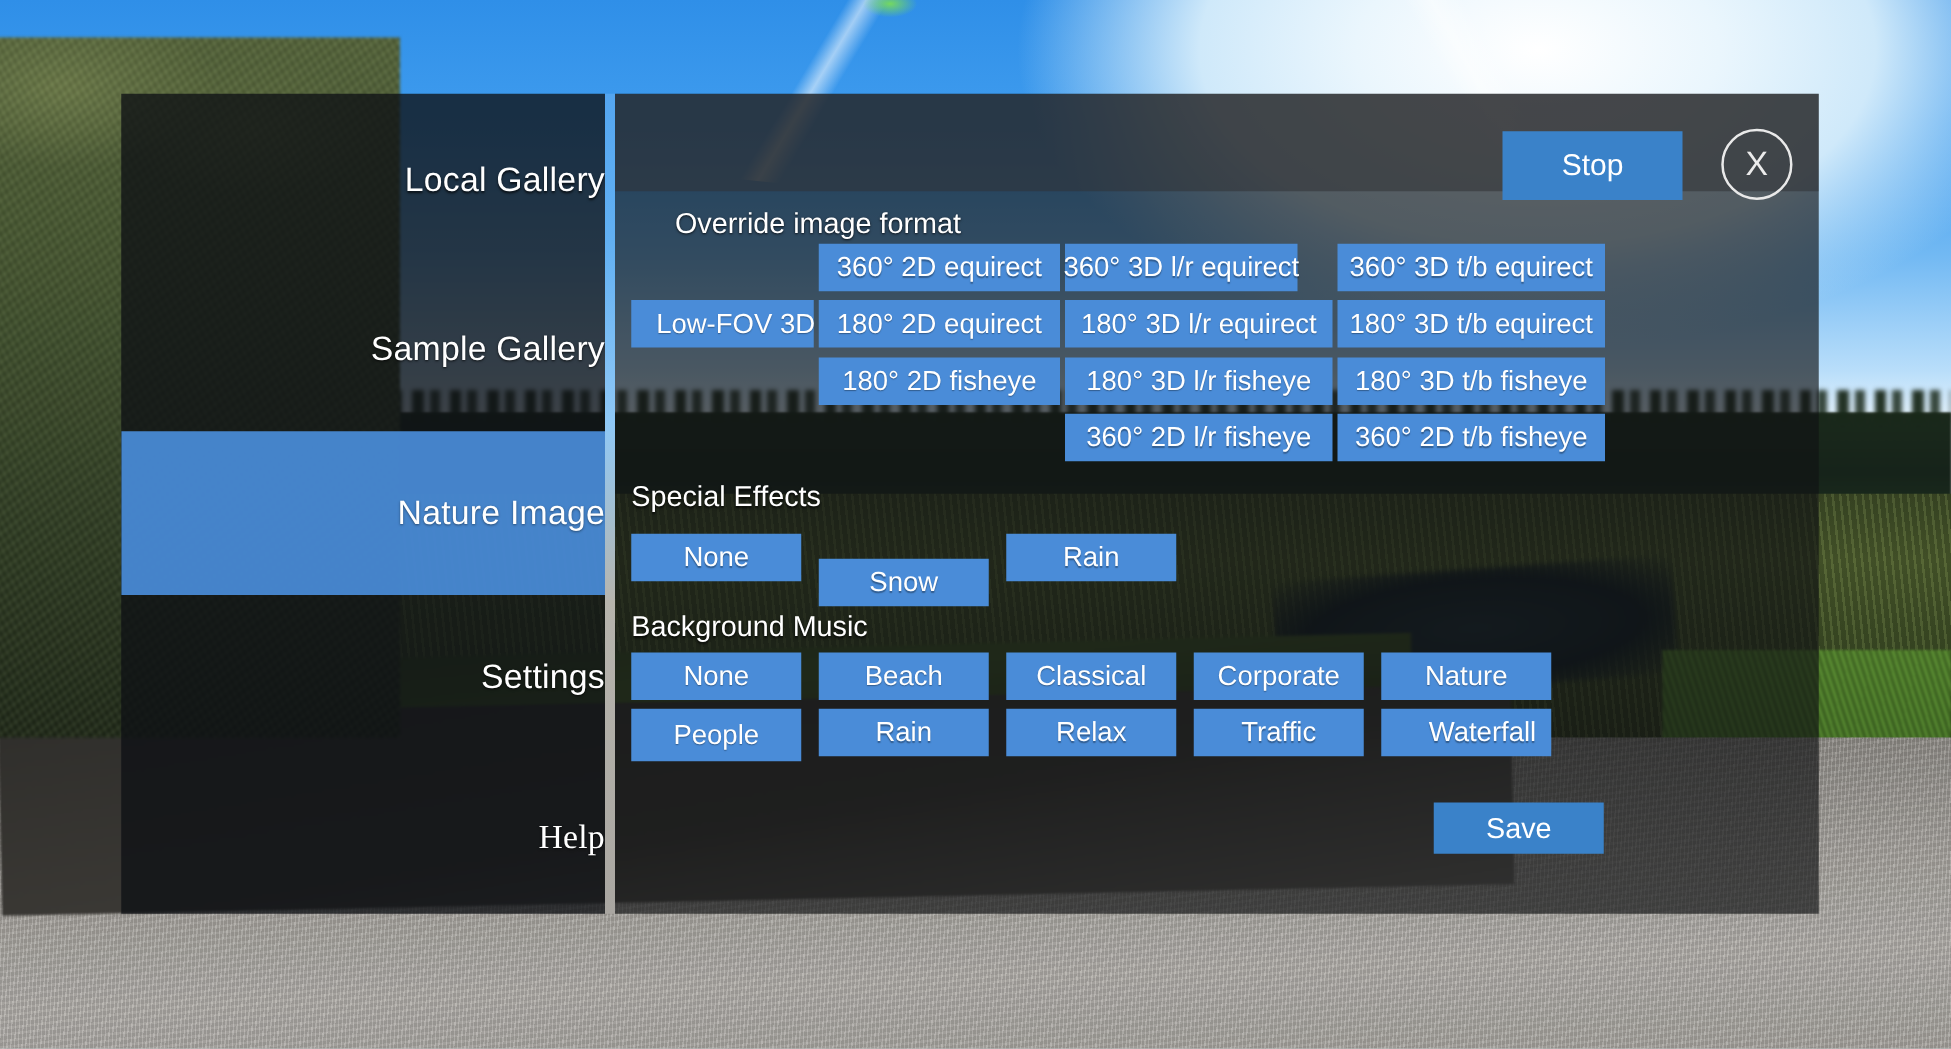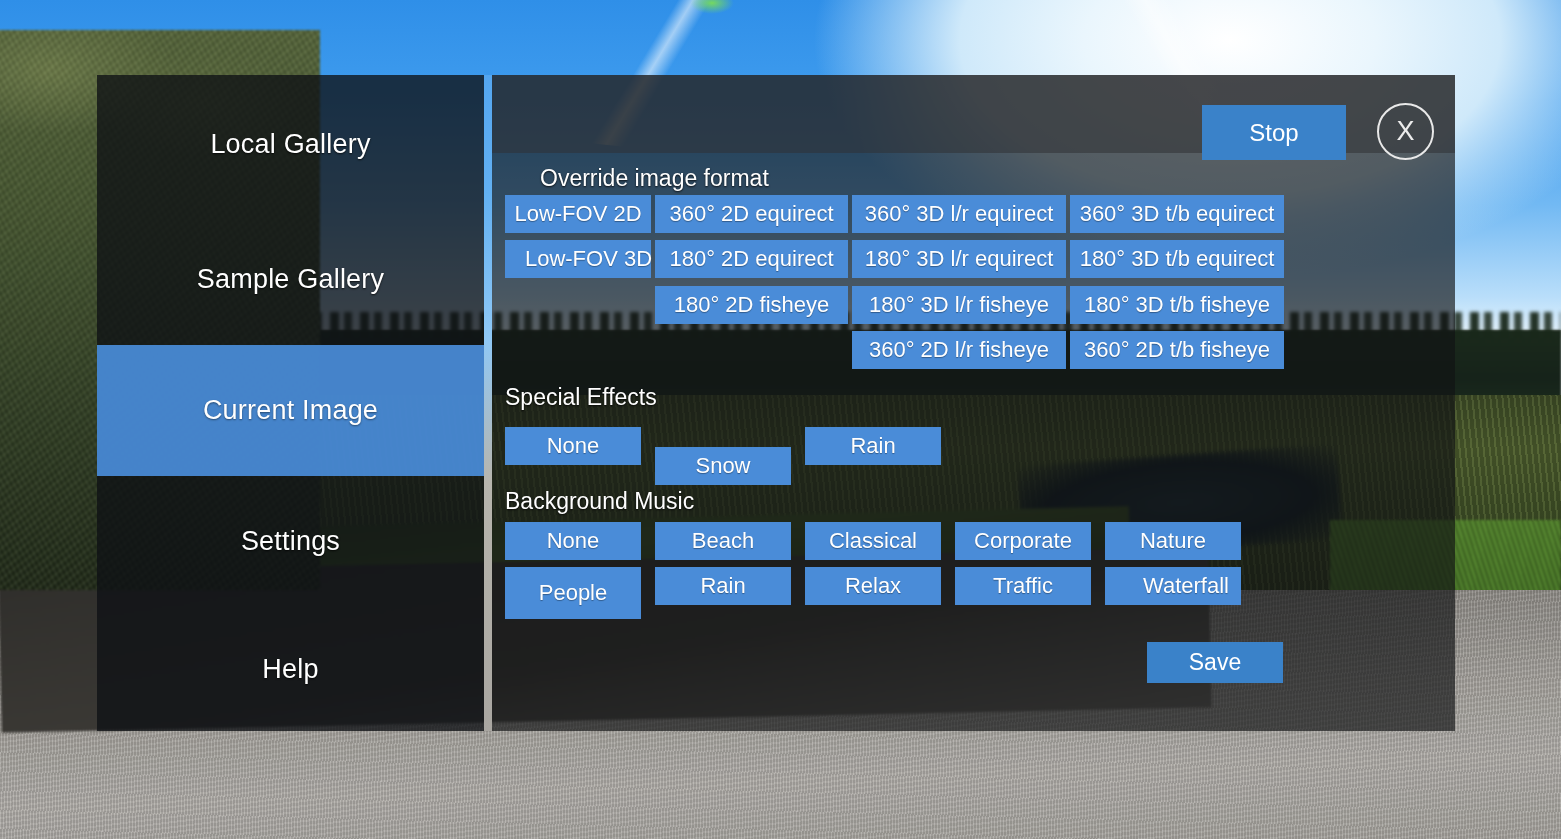--- a/index.html
+++ b/index.html
@@ -129,37 +129,37 @@
     left: 97px; top: 75px;
     width: 387px; height: 656px;
     background: rgba(14,17,20,0.78);
     overflow: hidden;
   }
   .side-item {
     position: relative;
     width: 100%;
     display: flex;
     align-items: center;
-    justify-content: center;
+    justify-content: flex-end;
     color: #ffffff;
     font-size: 27px;
     letter-spacing: .2px;
     text-shadow: 0 1px 2px rgba(0,0,0,.75);
     box-sizing: border-box;
     user-select: none;
   }
   .side-item.h1 { height: 139px; }
   .side-item.h2 { height: 131px; }
   .side-item.sel {
     height: 131px;
     background: rgba(73,140,216,0.93);
     text-shadow: 0 1px 2px rgba(0,0,0,.45);
   }
   .side-item.h3 { height: 131px; }
-  .side-item.h4 { height: 124px; }
+  .side-item.h4 { height: 124px; font-family: Liberation Serif, serif; }
 
   
   .side-gap {
     position: absolute; left: 484px; top: 75px; width: 8px; height: 656px;
     background: linear-gradient(180deg,#54a6f0 0%, #62b0f2 18%, #8fc8f6 40%, #b7b5ad 62%, #a9a6a1 100%);
   }
 
   
   .panel {
     position: absolute;
@@ -256,43 +256,42 @@
   <div class="side-gap"></div>
 
   <nav class="sidebar">
     <div class="side-item h1">
       <span>Local Gallery</span>
     </div>
     <div class="side-item h2">
       <span>Sample Gallery</span>
     </div>
     <div class="side-item sel">
-      <span>Current Image</span>
+      <span>Nature Image</span>
     </div>
     <div class="side-item h3">
       <span>Settings</span>
     </div>
     <div class="side-item h4">
       <span>Help</span>
     </div>
   </nav>
 
   <section class="panel">
 
     <div class="panel-head"></div>
 
     <button class="btn-stop">Stop</button>
 
     <button class="btn-close">X</button>
 
     <div class="section-title" style="left:13px; top:90px;margin-left:35px;">Override image format</div>
 
-    <button class="opt" style="left:13px;  top:120px; width:146px; height:38px;">Low-FOV 2D</button>
     <button class="opt" style="left:163px; top:120px; width:193px; height:38px;">360° 2D equirect</button>
-    <button class="opt" style="left:360px; top:120px; width:214px; height:38px;">360° 3D l/r equirect</button>
+    <button class="opt" style="left:360px; top:120px; width:186px; height:38px;">360° 3D l/r equirect</button>
     <button class="opt" style="left:578px; top:120px; width:214px; height:38px;">360° 3D t/b equirect</button>
 
     <button class="opt" style="left:13px;  top:165px; width:146px; height:38px;padding-left:27px;">Low-FOV 3D</button>
     <button class="opt" style="left:163px; top:165px; width:193px; height:38px;">180° 2D equirect</button>
     <button class="opt" style="left:360px; top:165px; width:214px; height:38px;">180° 3D l/r equirect</button>
     <button class="opt" style="left:578px; top:165px; width:214px; height:38px;">180° 3D t/b equirect</button>
 
     <button class="opt" style="left:163px; top:211px; width:193px; height:38px;">180° 2D fisheye</button>
     <button class="opt" style="left:360px; top:211px; width:214px; height:38px;">180° 3D l/r fisheye</button>
     <button class="opt" style="left:578px; top:211px; width:214px; height:38px;">180° 3D t/b fisheye</button>
@@ -307,21 +306,21 @@
     <button class="opt" style="left:313px; top:352px; width:136px; height:38px;">Rain</button>
 
     <div class="section-title" style="left:13px; top:413px;">Background Music</div>
 
     <button class="opt" style="left:13px;  top:447px; width:136px; height:38px;">None</button>
     <button class="opt" style="left:163px; top:447px; width:136px; height:38px;">Beach</button>
     <button class="opt" style="left:313px; top:447px; width:136px; height:38px;text-align:right;">Classical</button>
     <button class="opt" style="left:463px; top:447px; width:136px; height:38px;">Corporate</button>
     <button class="opt" style="left:613px; top:447px; width:136px; height:38px;">Nature</button>
 
-    <button class="opt" style="left:13px;  top:492px; width:136px; height:52px;">People</button>
+    <button class="opt" style="left:13px;  top:492px; width:136px; height:42px;">People</button>
     <button class="opt" style="left:163px; top:492px; width:136px; height:38px;">Rain</button>
     <button class="opt" style="left:313px; top:492px; width:136px; height:38px;">Relax</button>
     <button class="opt" style="left:463px; top:492px; width:136px; height:38px;text-align:right;">Traffic</button>
     <button class="opt" style="left:613px; top:492px; width:136px; height:38px;padding-left:32px;">Waterfall</button>
 
     <button class="btn-save">Save</button>
 
   </section>
 </div>
 

